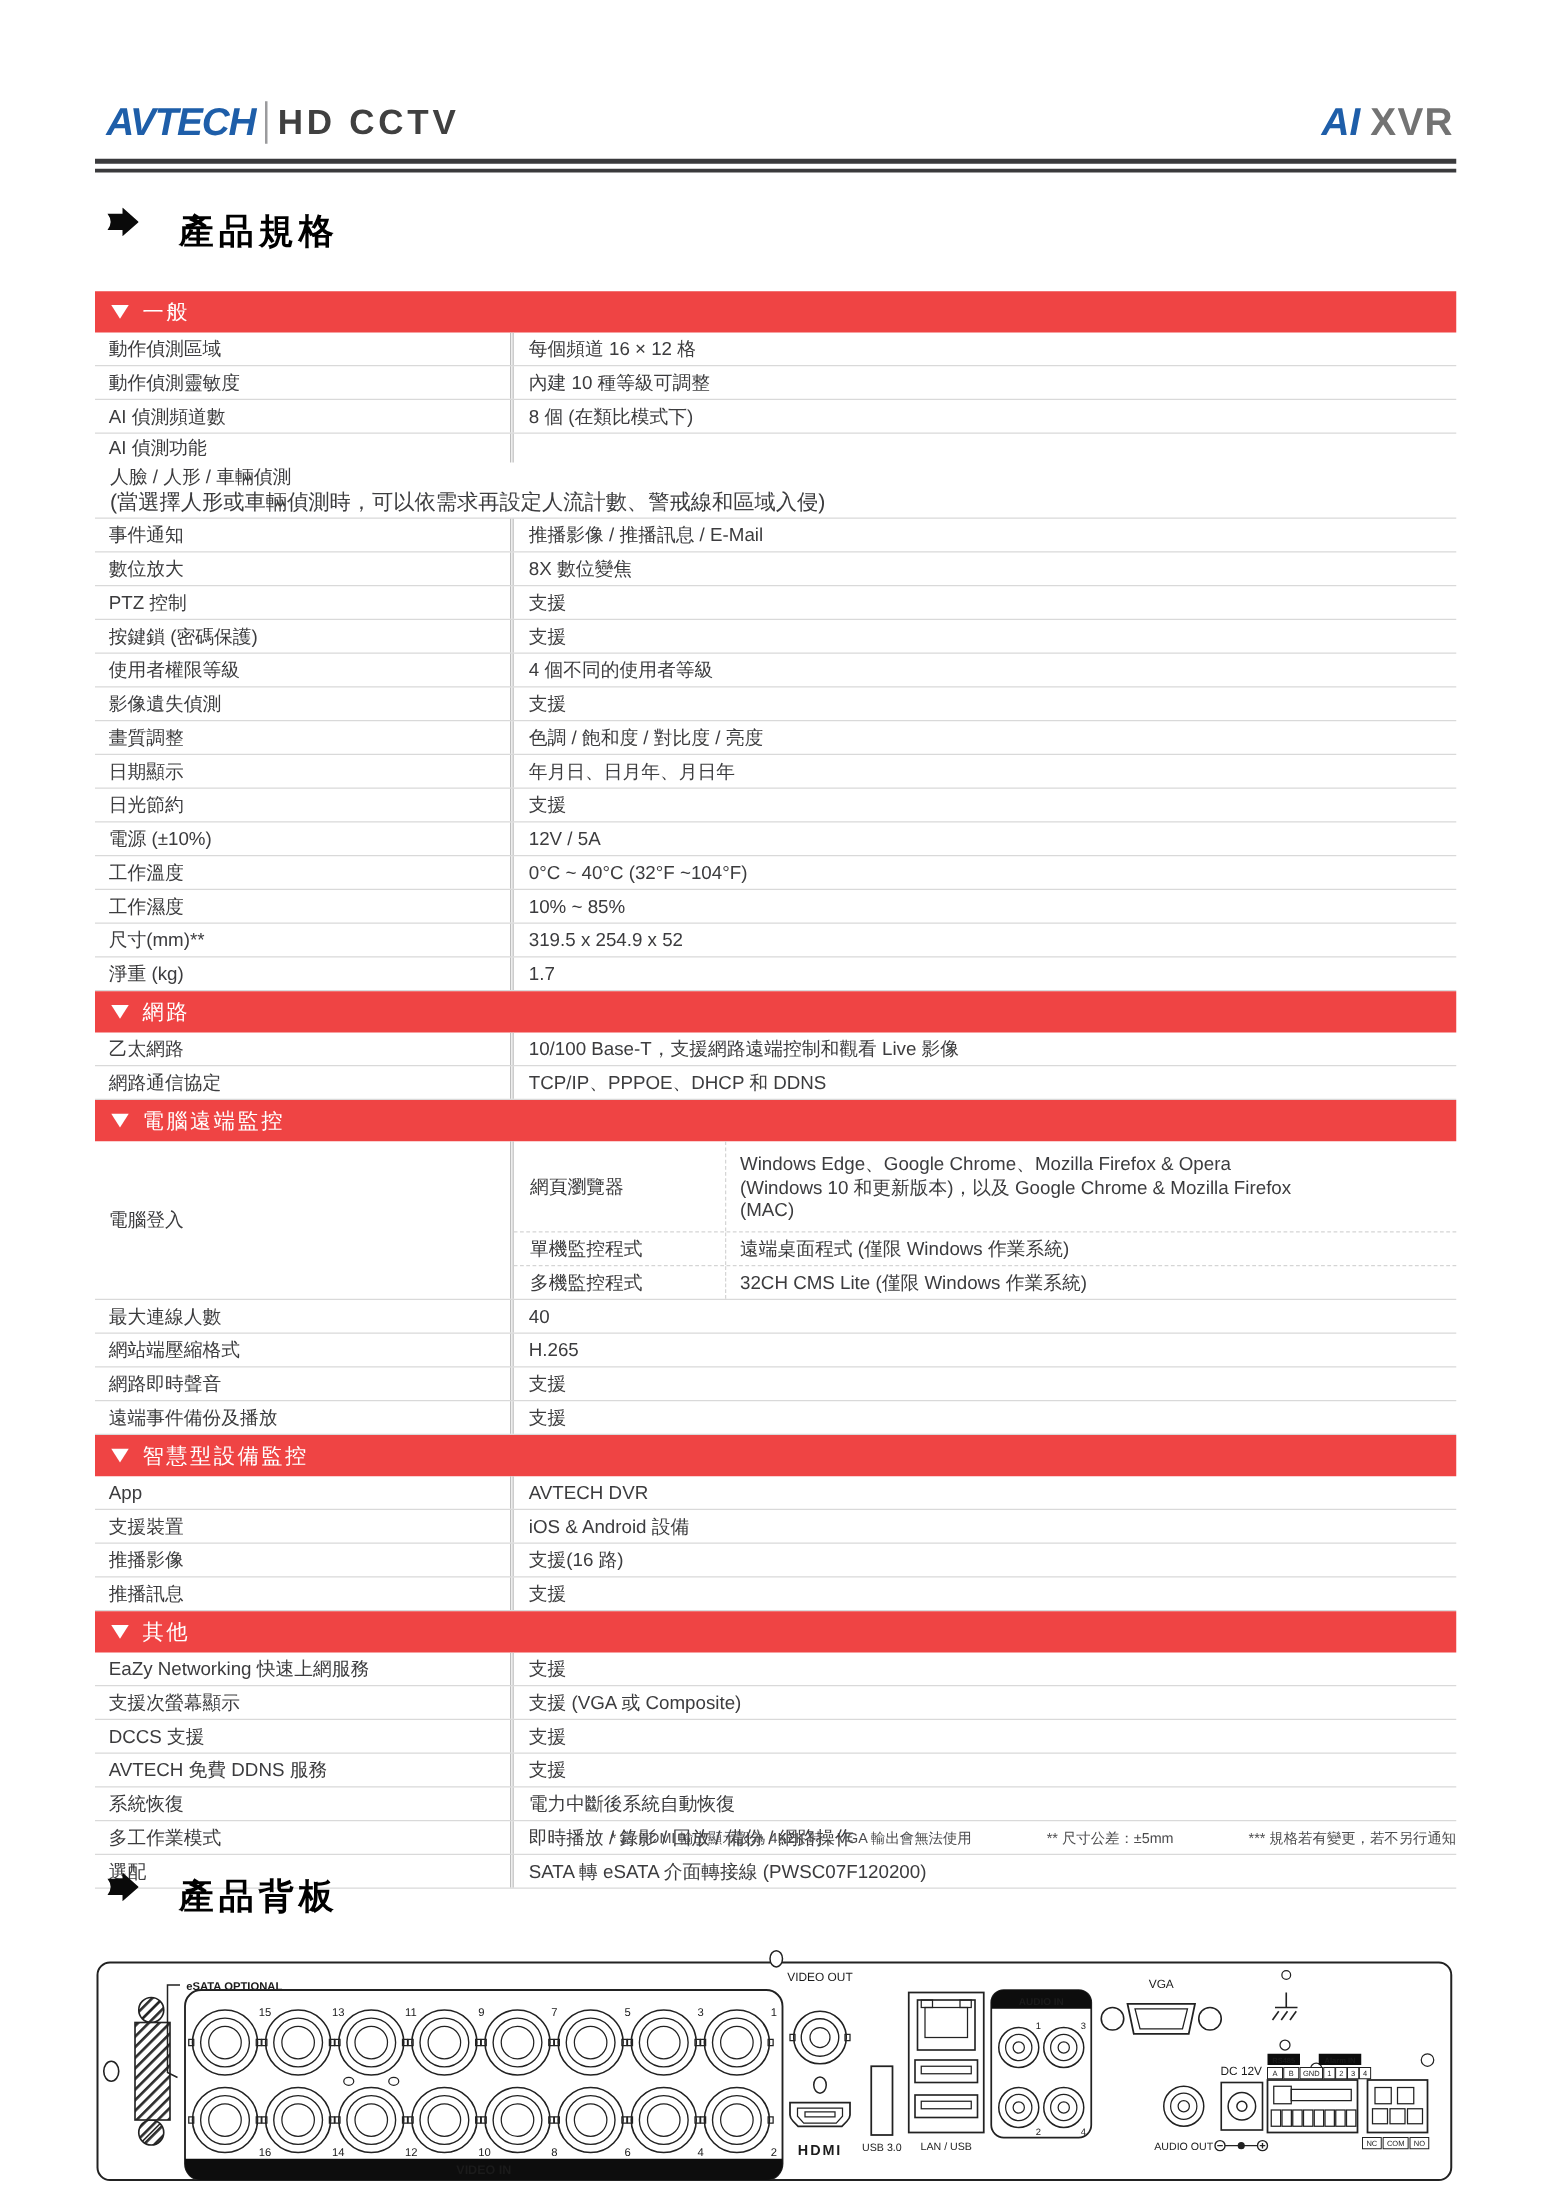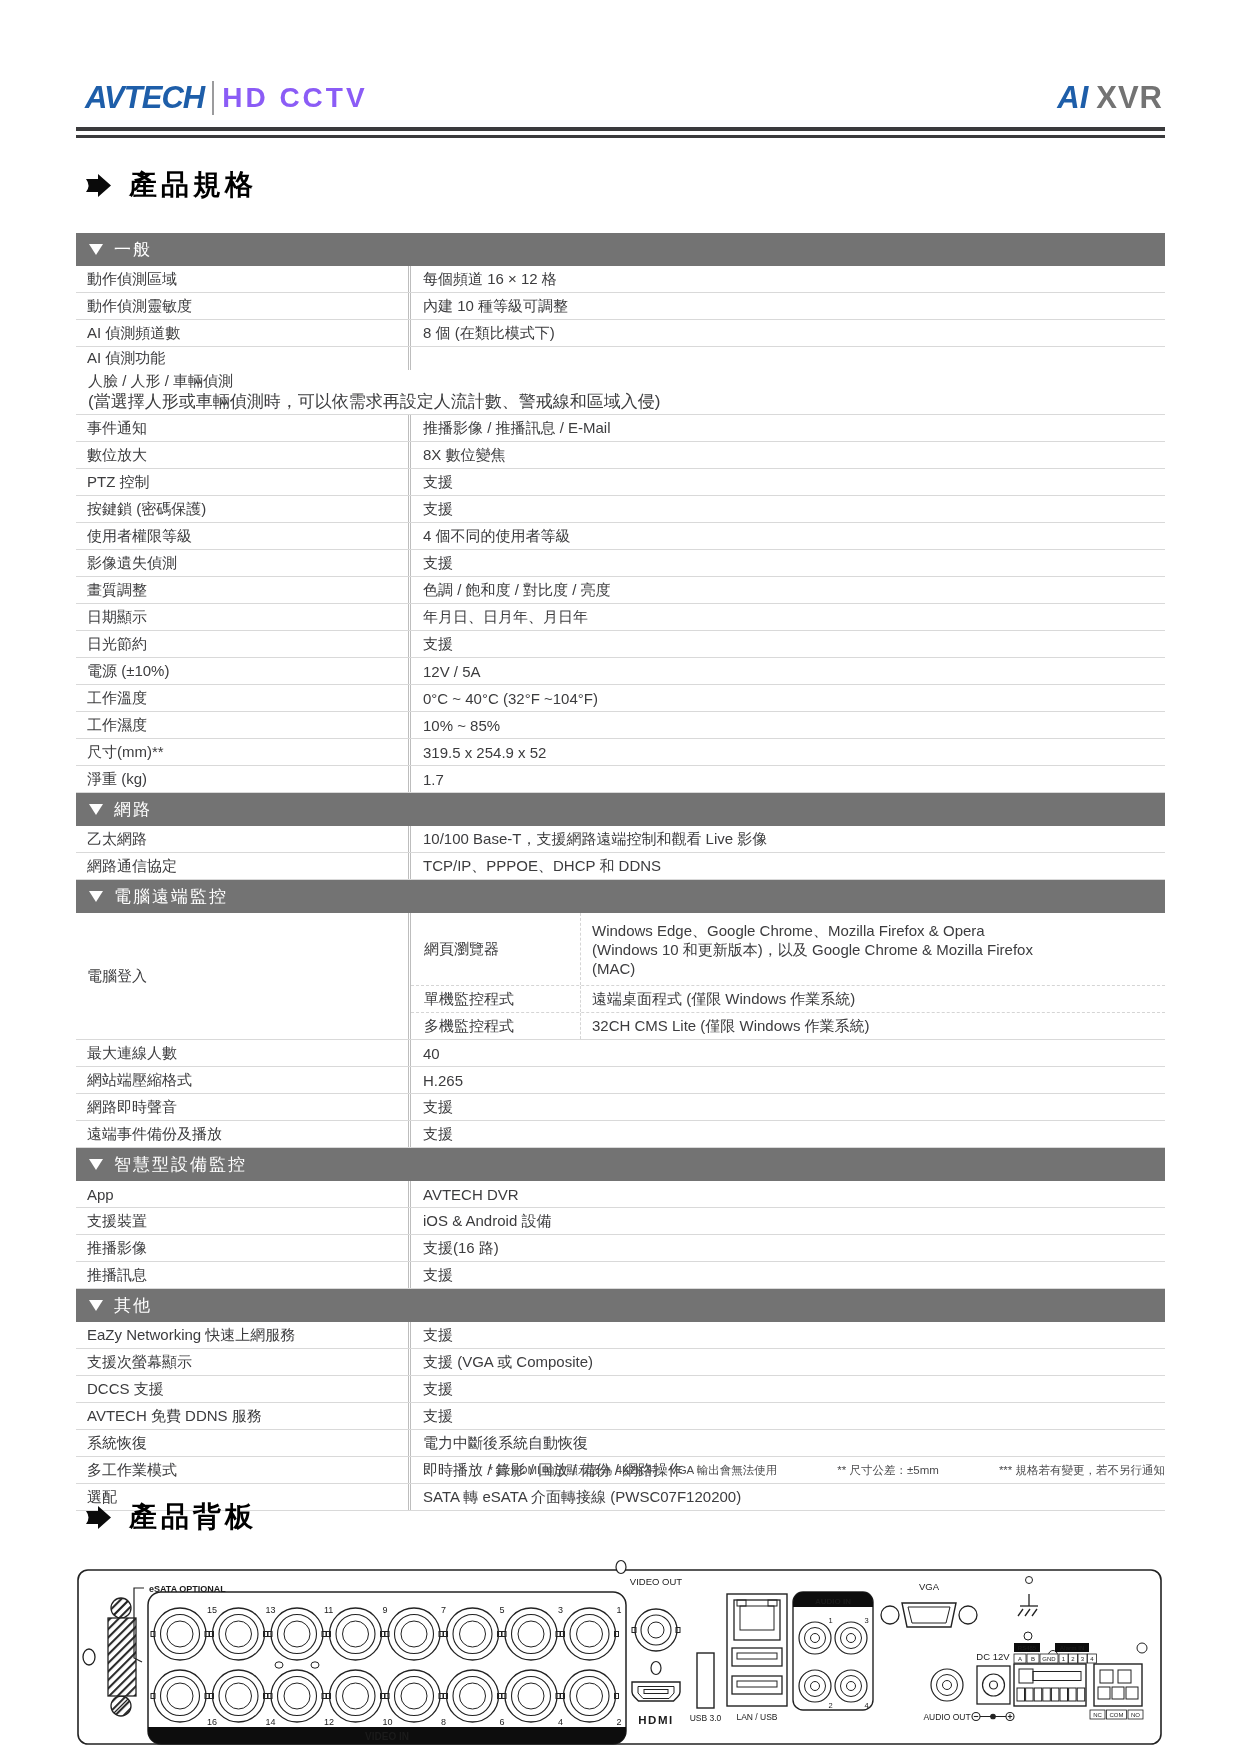--- a/index.html
+++ b/index.html
@@ -5,36 +5,36 @@
   html,body{margin:0;padding:0;background:#ffffff;}
   body{width:1241px;height:1755px;position:relative;overflow:hidden;
        font-family:"Liberation Sans","DejaVu Sans",sans-serif;color:#3d3d3f;}
   .page{position:absolute;inset:0;}
 
   
   .hdr{position:absolute;top:80px;left:85px;right:78px;display:flex;justify-content:space-between;align-items:center;}
   .logo-left{display:flex;align-items:center;gap:8px;}
   .brand{color:#1e5ea9;font-weight:bold;font-style:italic;font-size:31px;letter-spacing:-1px;}
   .logo-div{width:2px;height:34px;background:#9b9b9d;}
-  .brand-sub{color:#8b5cf6;font-weight:bold;font-size:28px;letter-spacing:3px;}
+  .brand-sub{color:#404040;font-weight:bold;font-size:28px;letter-spacing:3px;}
   .logo-right{display:flex;align-items:center;gap:8px;}
   .ai{color:#1e5ea9;font-weight:bold;font-style:italic;font-size:31px;}
   .xvr{color:#737373;font-weight:bold;font-size:31px;letter-spacing:1px;}
   .double-rule{position:absolute;top:127px;left:76px;width:1089px;height:4px;
                border-top:4px solid #3a3a3c;border-bottom:3px solid #3a3a3c;}
 
   
-  .sec-head{position:absolute;left:84px;display:flex;align-items:center;gap:18px;
+  .sec-head{position:absolute;left:84px;display:flex;align-items:flex-start;gap:32px;
             font-size:28px;font-weight:bold;color:#000;letter-spacing:4px;}
   #spec-head{top:166px;}
   #panel-head{top:1498px;}
 
   
   #spec-table{position:absolute;top:233px;left:76px;width:1089px;font-size:15px;color:#3c3c3e;}
-  .sec-bar{height:33px;background:#737373;color:#fff;display:flex;align-items:center;
+  .sec-bar{height:33px;background:#ef4444;color:#fff;display:flex;align-items:center;
            padding-left:13px;font-size:17px;letter-spacing:2px;}
   .tri{width:0;height:0;border-left:7px solid transparent;border-right:7px solid transparent;
        border-top:11px solid #ffffff;margin-right:11px;}
   .row{display:flex;align-items:stretch;min-height:26px;border-bottom:1px solid #d9d9d9;}
   .row.tall{min-height:50px;flex-direction:column;}
   .cell{box-sizing:border-box;display:flex;align-items:center;}
   .label{width:335px;padding:2px 8px 2px 11px;border-right:3px double #bdbdbd;}
   .value{flex:1;padding:2px 8px 2px 12px;white-space:pre-line;flex-direction:column;
          align-items:flex-start;justify-content:center;}
   .v-note{font-size:17px;line-height:1.25;}

